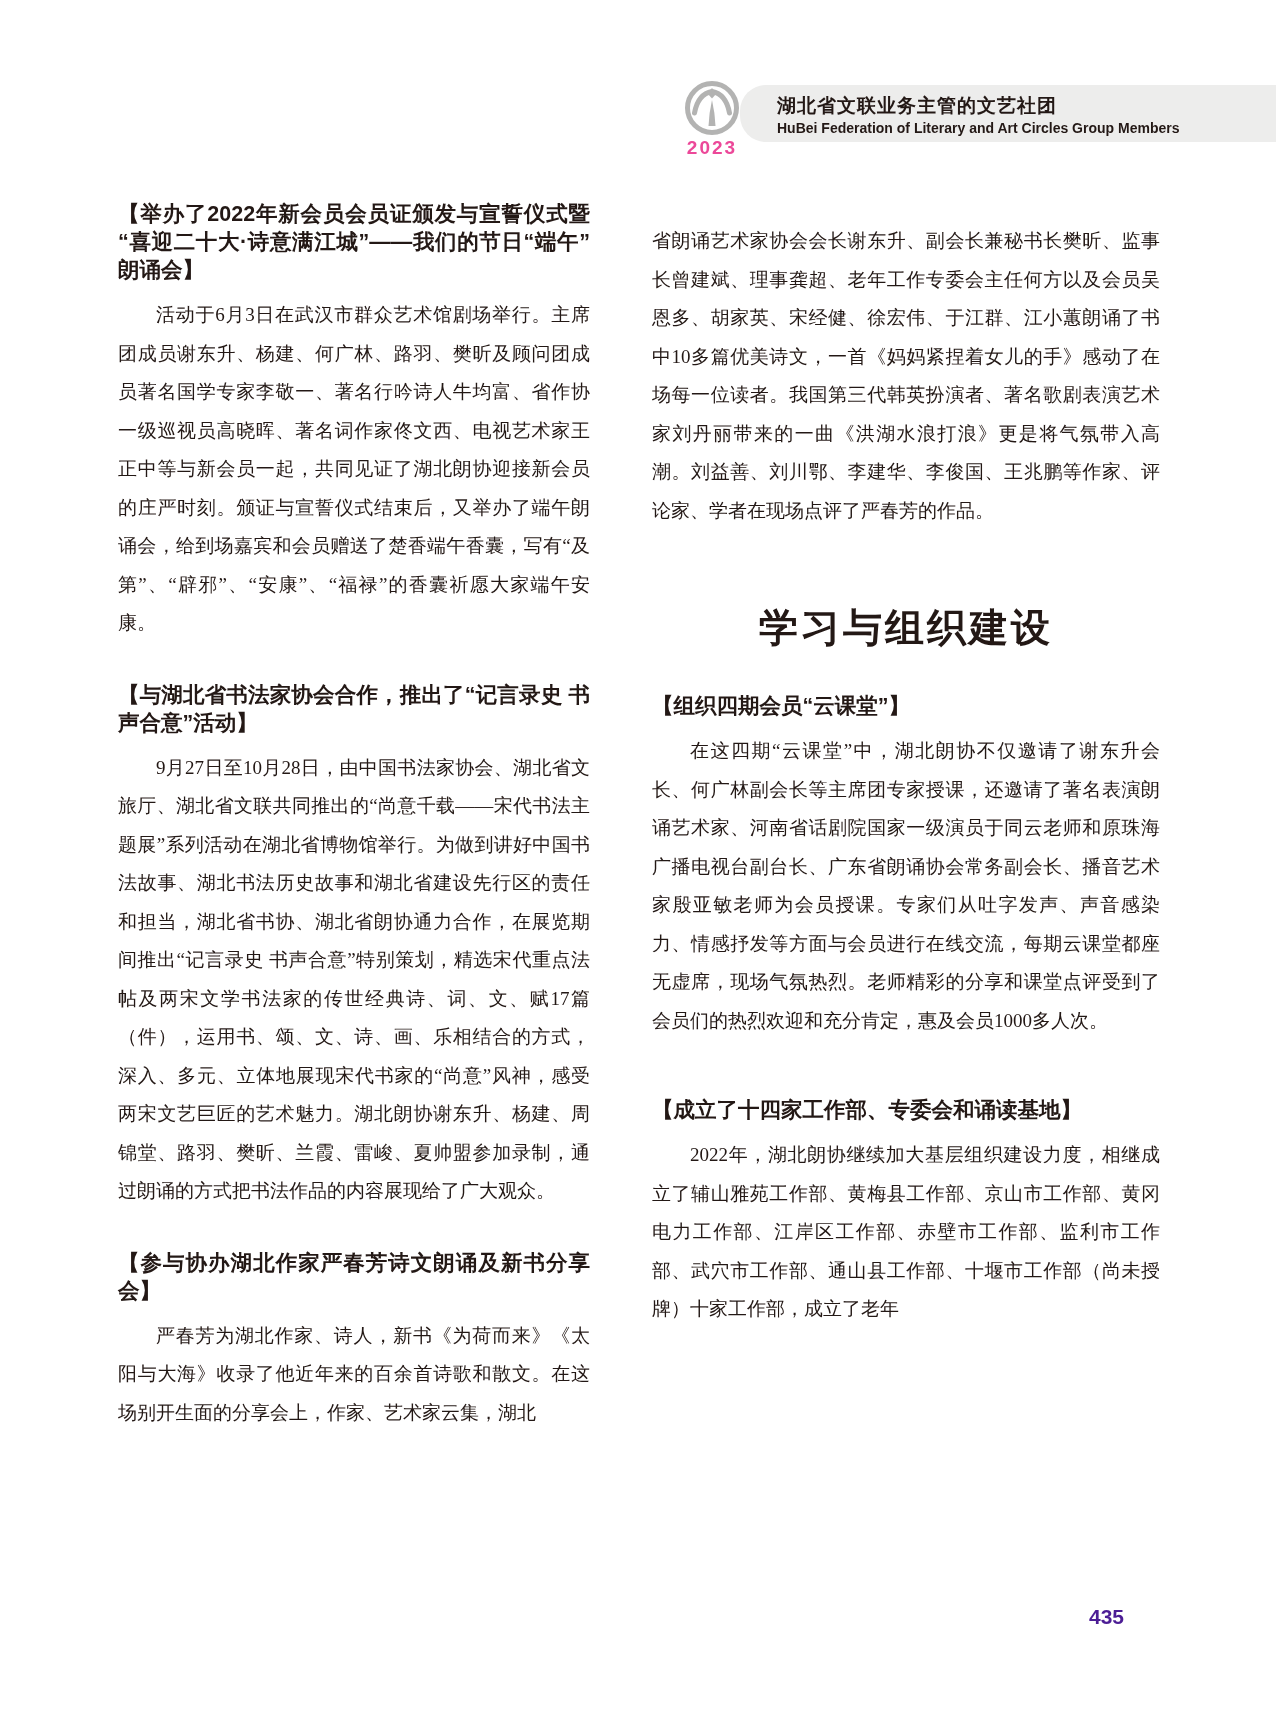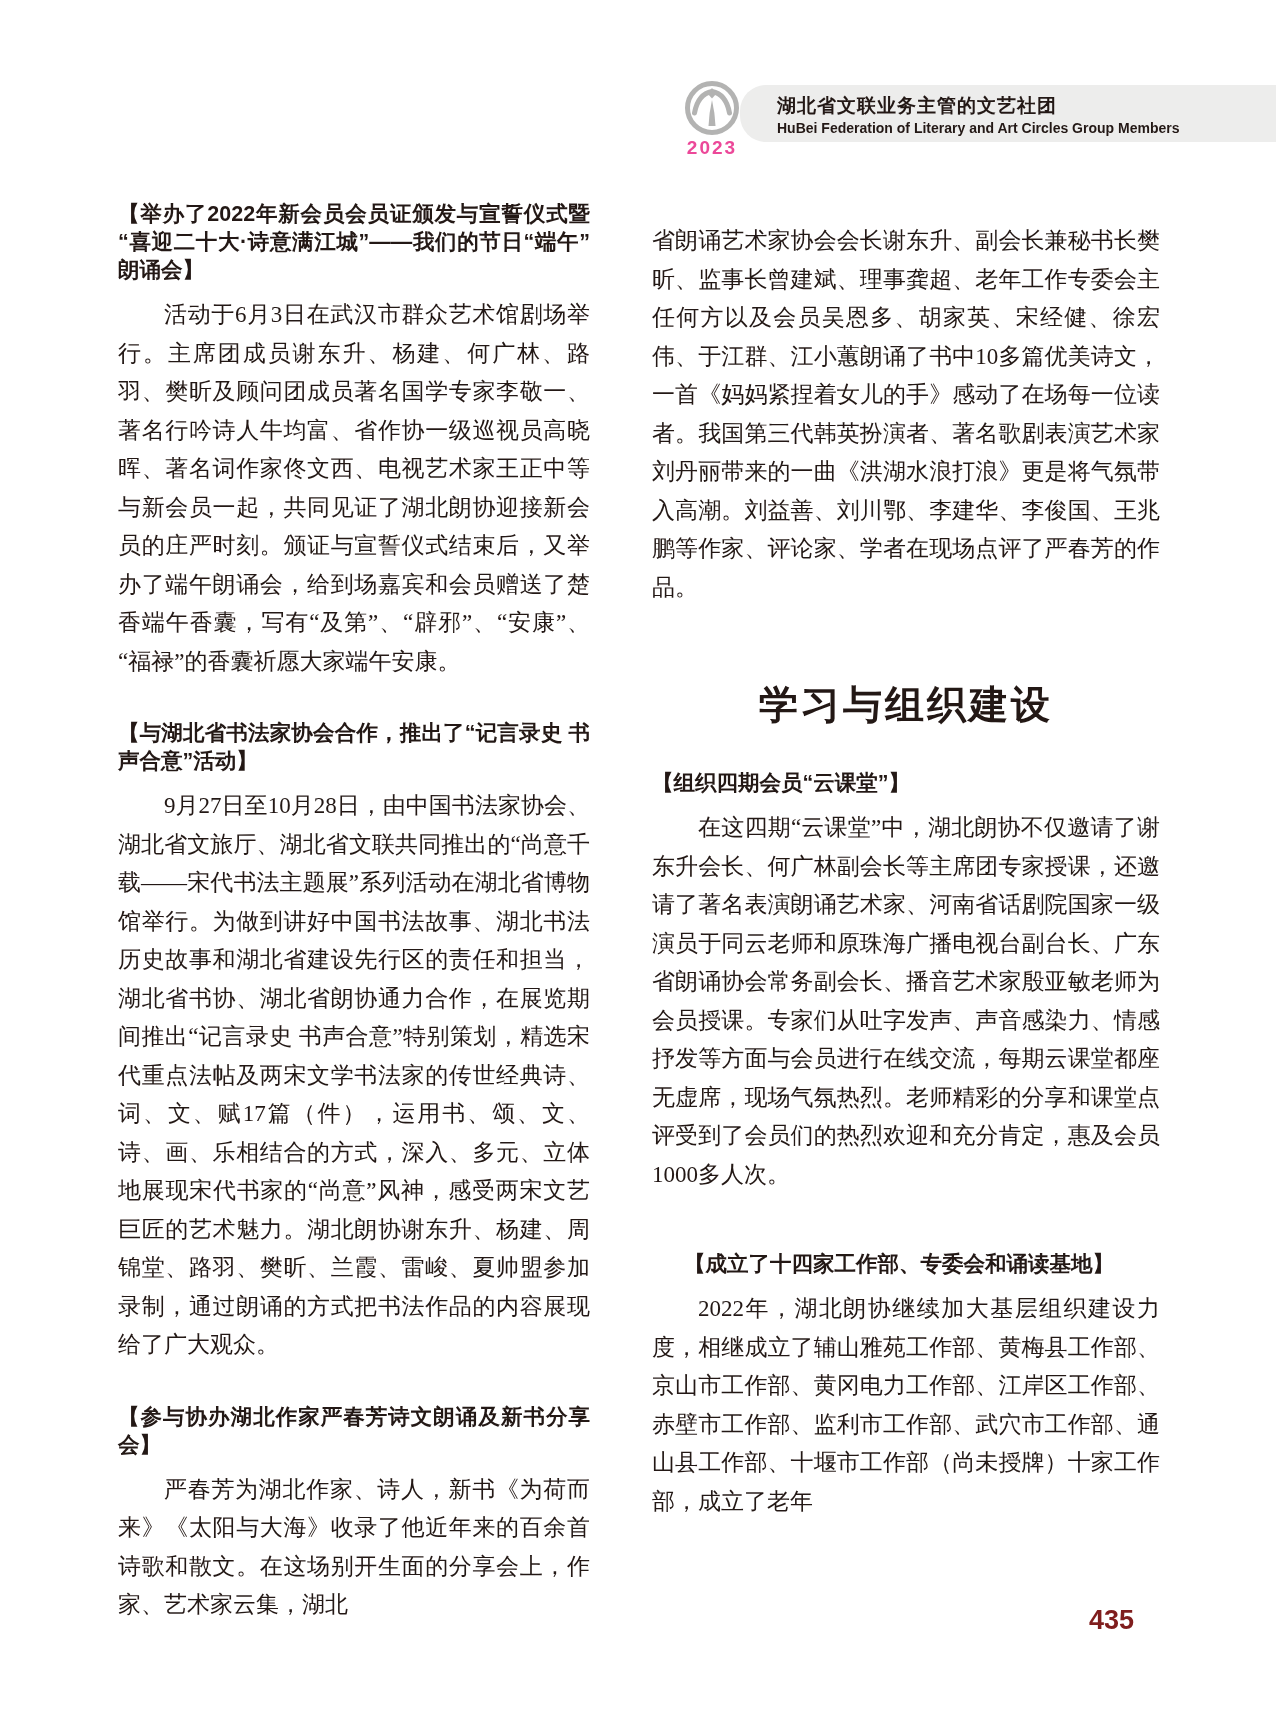--- a/index.html
+++ b/index.html
@@ -57,59 +57,59 @@
   
   .col {
     position: absolute;
     top: 200px;
   }
   .col-left  { left: 118px; width: 472px; }
   .col-right { left: 652px; width: 508px; }
 
   .col p {
     margin: 0;
-    font-size: 23px;
+    font-size: 19px;
     line-height: 38.5px;
     text-align: justify;
     text-indent: 2em;
     color: #231815;
   }
   .col p.no-indent { text-indent: 0; }
 
   .entry-heading {
     font-family: "Liberation Sans", sans-serif;
     font-weight: bold;
     font-size: 21.5px;
     line-height: 28px;
     margin: 38px 0 12px 0;
     text-align: justify;
     color: #231815;
   }
   .entry-heading.first { margin-top: 0; }
-  .entry-heading.tall-gap { margin-top: 56px; margin-left: 32px; }
+  .entry-heading.tall-gap { margin-top: 56px; }
 
   .section-title {
     font-family: "Liberation Sans", sans-serif;
     font-weight: bold;
     font-size: 39px;
     line-height: 56px;
     letter-spacing: 3px;
     text-align: center;
     margin: 70px 0 12px 0;
     color: #231815;
   }
 
   
   .page-number {
     position: absolute;
     left: 1089px; top: 1605px;
     font-family: "Liberation Sans", sans-serif;
     font-weight: bold;
-    font-size: 27px;
-    color: #7f1d1d;
+    font-size: 21px;
+    color: #4c1d95;
   }
 </style>
 </head>
 <body>
 
 <div class="page">
 
   <div class="header-logo-block">
     <svg class="logo-svg" width="56" height="56" viewBox="0 0 56 56" aria-hidden="true">
       <circle cx="28" cy="28" r="24.5" fill="none" stroke="#b3b3b2" stroke-width="5"></circle>

